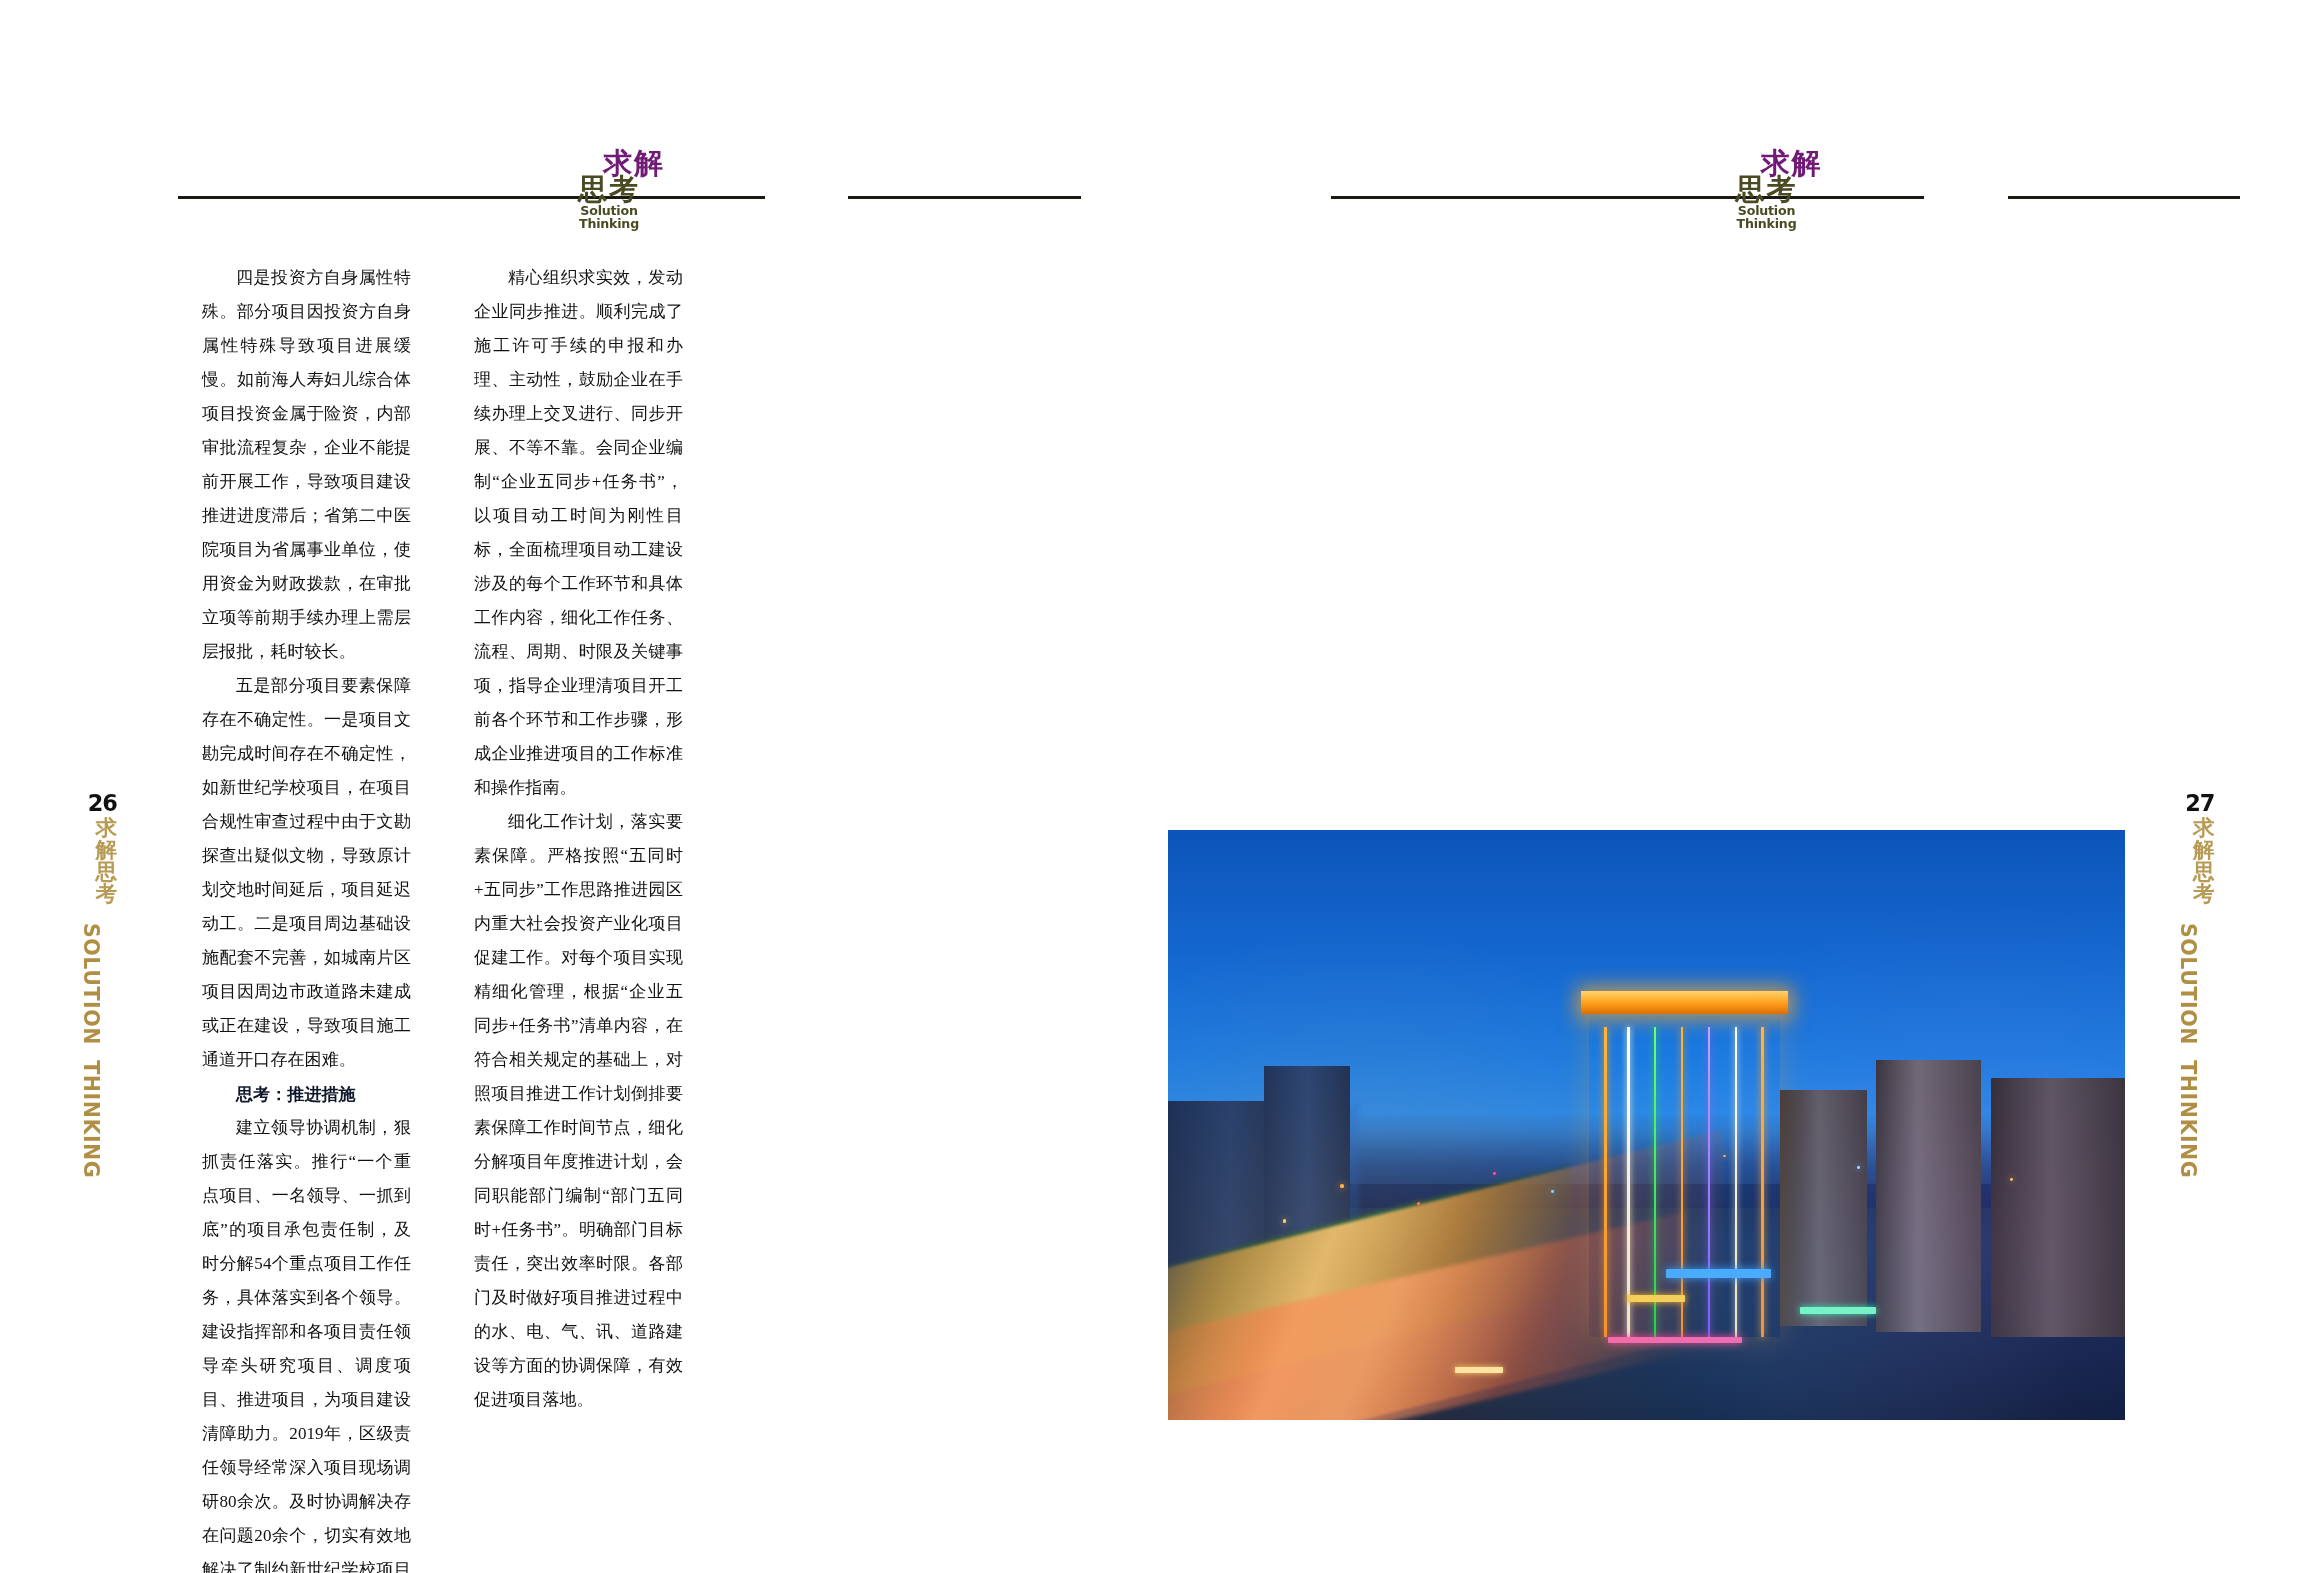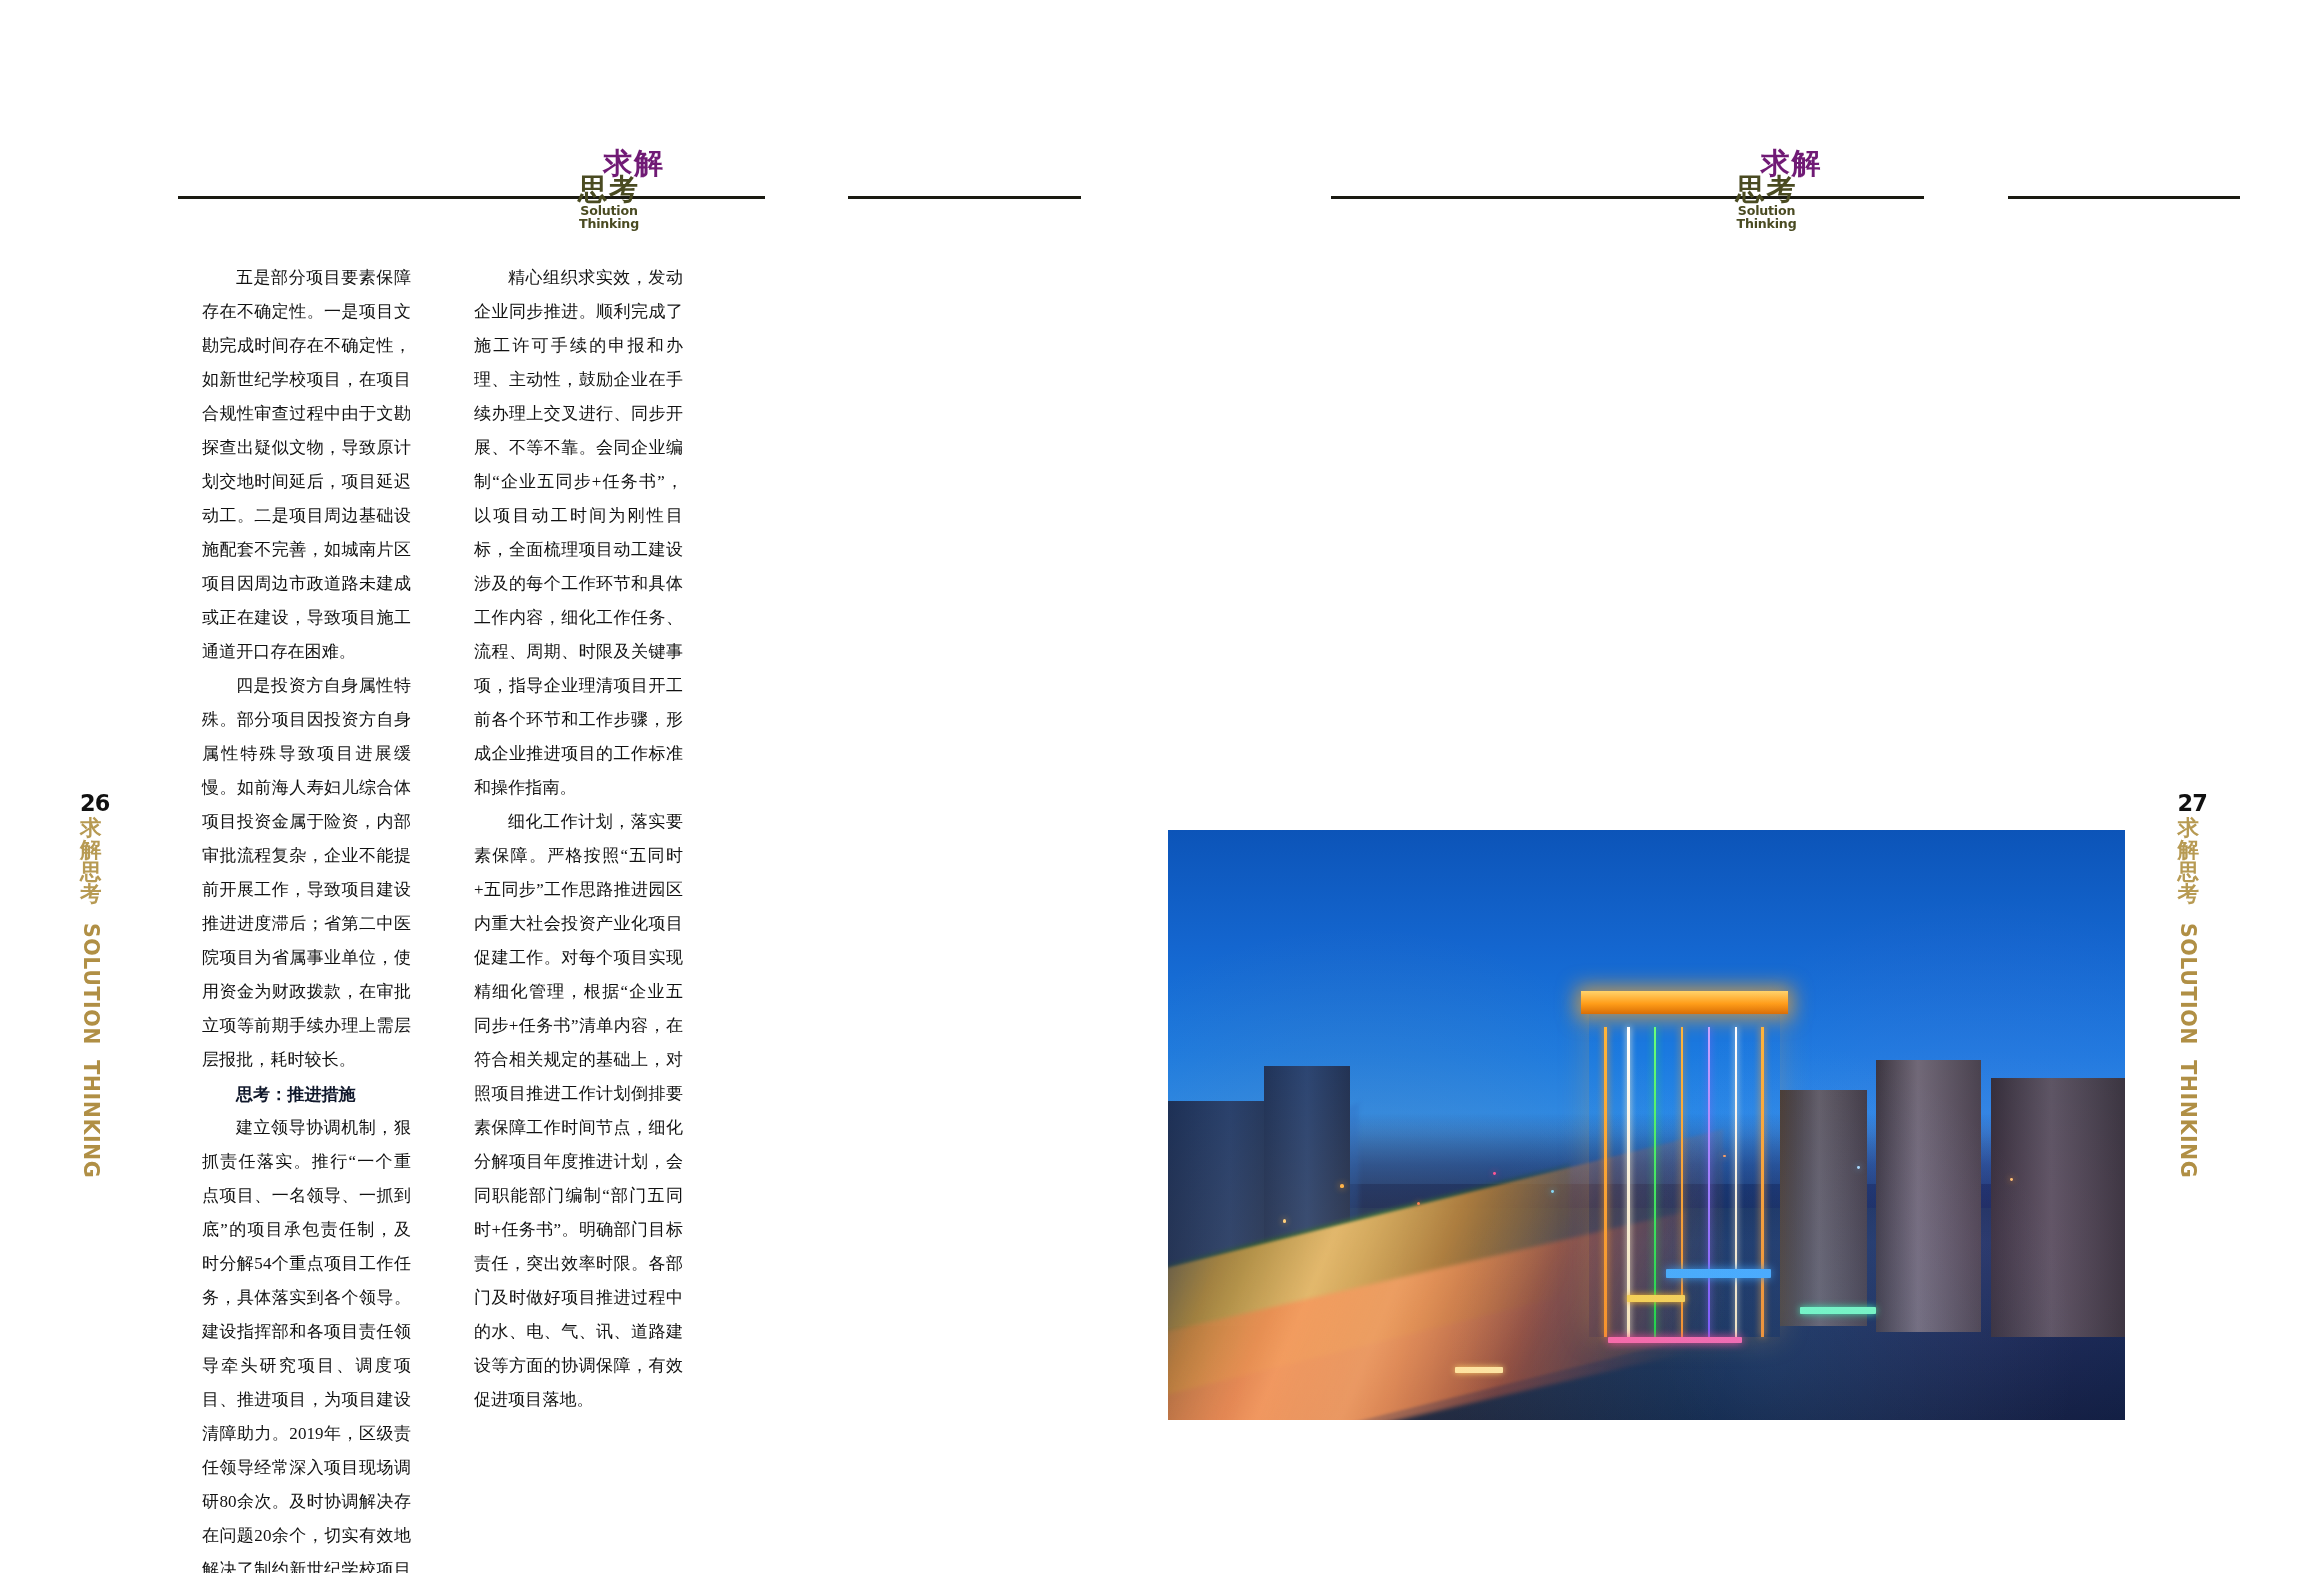--- a/index.html
+++ b/index.html
@@ -41,21 +41,21 @@
     display:block;font-size:29px;font-weight:bold;color:#4a4b22;
     letter-spacing:1.9px;margin-top:-2.8px;
   }
   .hdr-logo .en{
     display:block;font-size:12.6px;font-weight:bold;color:#4a4b22;
     letter-spacing:-0.2px;margin-top:0.9px;
   }
 
   
   .edge-marker{
-    position:absolute;width:37px;text-align:left;
+    position:absolute;width:37px;text-align:right;
   }
   .page-left  .edge-marker{left:80px;top:792px;}
   .page-right .edge-marker{left:1018px;top:792px;}
 
   .edge-num{
     font-family:"DejaVu Sans","Liberation Sans",sans-serif;
     font-weight:bold;font-size:22.4px;color:#111;line-height:1;
     display:block;letter-spacing:-0.9px;
   }
   .edge-cn{
@@ -253,22 +253,22 @@
 
     <div class="edge-marker">
       <span class="edge-num">26</span>
       <span class="edge-cn">求解思考</span>
       <span class="edge-en">SOLUTION  THINKING</span>
     </div>
 
     <div class="cols">
 
       <div class="col">
+        <p>四是投资方自身属性特殊。部分项目因投资方自身属性特殊导致项目进展缓慢。如前海人寿妇儿综合体项目投资金属于险资，内部审批流程复杂，企业不能提前开展工作，导致项目建设推进进度滞后；省第二中医院项目为省属事业单位，使用资金为财政拨款，在审批立项等前期手续办理上需层层报批，耗时较长。</p>
         <p>五是部分项目要素保障存在不确定性。一是项目文勘完成时间存在不确定性，如新世纪学校项目，在项目合规性审查过程中由于文勘探查出疑似文物，导致原计划交地时间延后，项目延迟动工。二是项目周边基础设施配套不完善，如城南片区项目因周边市政道路未建成或正在建设，导致项目施工通道开口存在困难。</p>
-        <p>四是投资方自身属性特殊。部分项目因投资方自身属性特殊导致项目进展缓慢。如前海人寿妇儿综合体项目投资金属于险资，内部审批流程复杂，企业不能提前开展工作，导致项目建设推进进度滞后；省第二中医院项目为省属事业单位，使用资金为财政拨款，在审批立项等前期手续办理上需层层报批，耗时较长。</p>
         <p class="red-head">思考：推进措施</p>
         <p>建立领导协调机制，狠抓责任落实。推行“一个重点项目、一名领导、一抓到底”的项目承包责任制，及时分解54个重点项目工作任务，具体落实到各个领导。建设指挥部和各项目责任领导牵头研究项目、调度项目、推进项目，为项目建设清障助力。2019年，区级责任领导经常深入项目现场调研80余次。及时协调解决存在问题20余个，切实有效地解决了制约新世纪学校项目供地、新尚创智中心和新尚天地二期项目沟渠迁改、新天地项目地下连廊控规调整、温泉大道下穿隧道等项目推进的关键性问题。</p>
 
       </div>
 
       <div class="col">
         <p>精心组织求实效，发动企业同步推进。顺利完成了施工许可手续的申报和办理、主动性，鼓励企业在手续办理上交叉进行、同步开展、不等不靠。会同企业编制“企业五同步+任务书”，以项目动工时间为刚性目标，全面梳理项目动工建设涉及的每个工作环节和具体工作内容，细化工作任务、流程、周期、时限及关键事项，指导企业理清项目开工前各个环节和工作步骤，形成企业推进项目的工作标准和操作指南。</p>
         <p>细化工作计划，落实要素保障。严格按照“五同时+五同步”工作思路推进园区内重大社会投资产业化项目促建工作。对每个项目实现精细化管理，根据“企业五同步+任务书”清单内容，在符合相关规定的基础上，对照项目推进工作计划倒排要素保障工作时间节点，细化分解项目年度推进计划，会同职能部门编制“部门五同时+任务书”。明确部门目标责任，突出效率时限。各部门及时做好项目推进过程中的水、电、气、讯、道路建设等方面的协调保障，有效促进项目落地。</p>
 
       </div>

